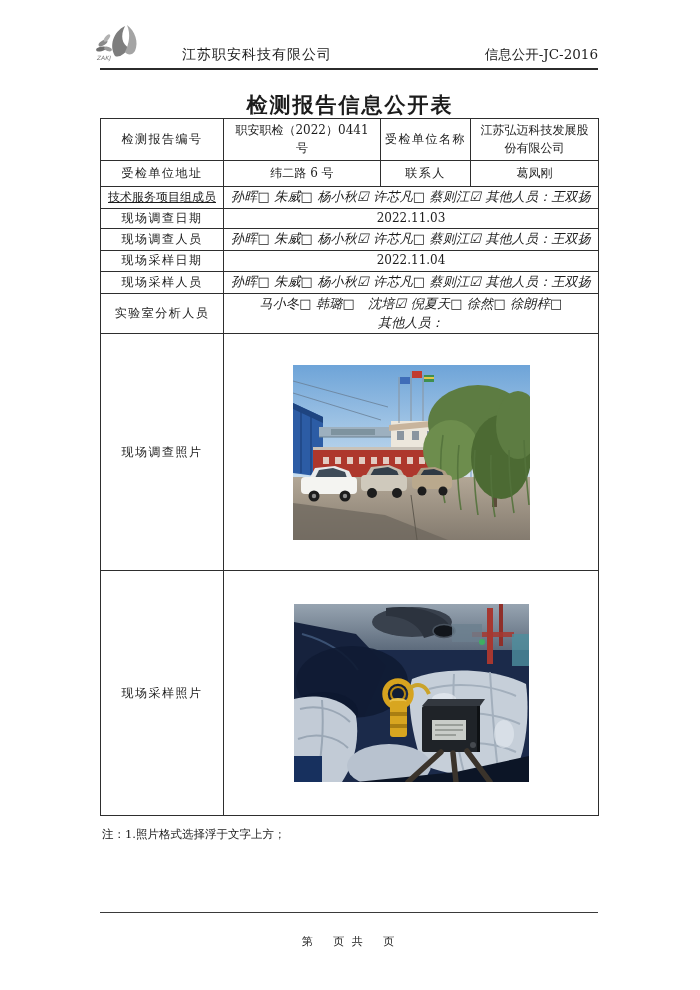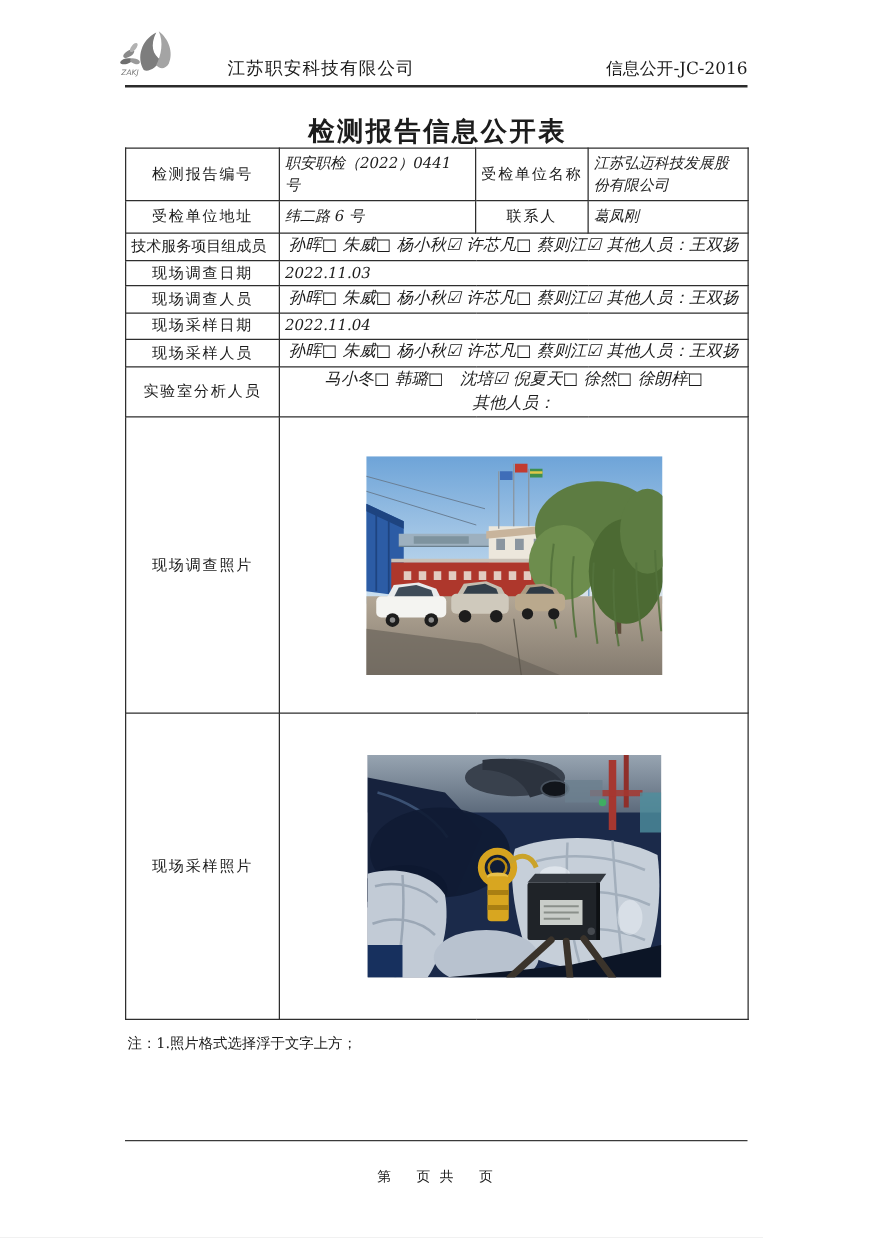--- a/index.html
+++ b/index.html
@@ -15,22 +15,22 @@
   .doccode{position:absolute;right:0;bottom:4px;font-size:13.5px;}
   
   .title{position:absolute;left:0;top:91px;width:700px;text-align:center;
          font-size:21px;font-weight:bold;letter-spacing:2px;}
   
   table.report{position:absolute;left:100px;top:118px;width:498px;
     border-collapse:collapse;table-layout:fixed;font-size:12px;}
   table.report td{border:1px solid #2e2e2e;padding:1px 4px;vertical-align:middle;
     overflow:hidden;line-height:1.45;}
   td.lbl{text-align:center;letter-spacing:1.5px;}
-  td.lbl-tight{text-align:left;letter-spacing:0;padding:1px 1px;}
-  td.val-c{text-align:left;font-style:italic;}
+  td.lbl-tight{text-align:center;letter-spacing:0;padding:1px 1px;text-decoration:underline;}
+  td.val-c{text-align:center;}
   td.val-l{text-align:center;white-space:pre;font-size:13px;letter-spacing:0.2px;font-style:italic;}
   tr.h42{height:42px} tr.h26{height:26px} tr.h22{height:22px}
   tr.h19{height:19px} tr.h37{height:37px} tr.h21{height:21px}
   tr.h237{height:237px} tr.h245{height:245px}
   td.photo-cell{text-align:center;vertical-align:middle;padding:0;}
   .photo{display:inline-block;vertical-align:middle;line-height:0;}
   .photo svg{display:block;}
   
   .footnote{position:absolute;left:102px;top:827px;font-size:11.5px;}
   .footer{position:absolute;left:100px;top:912px;width:498px;border-top:1.5px solid #3a3a3a;}

